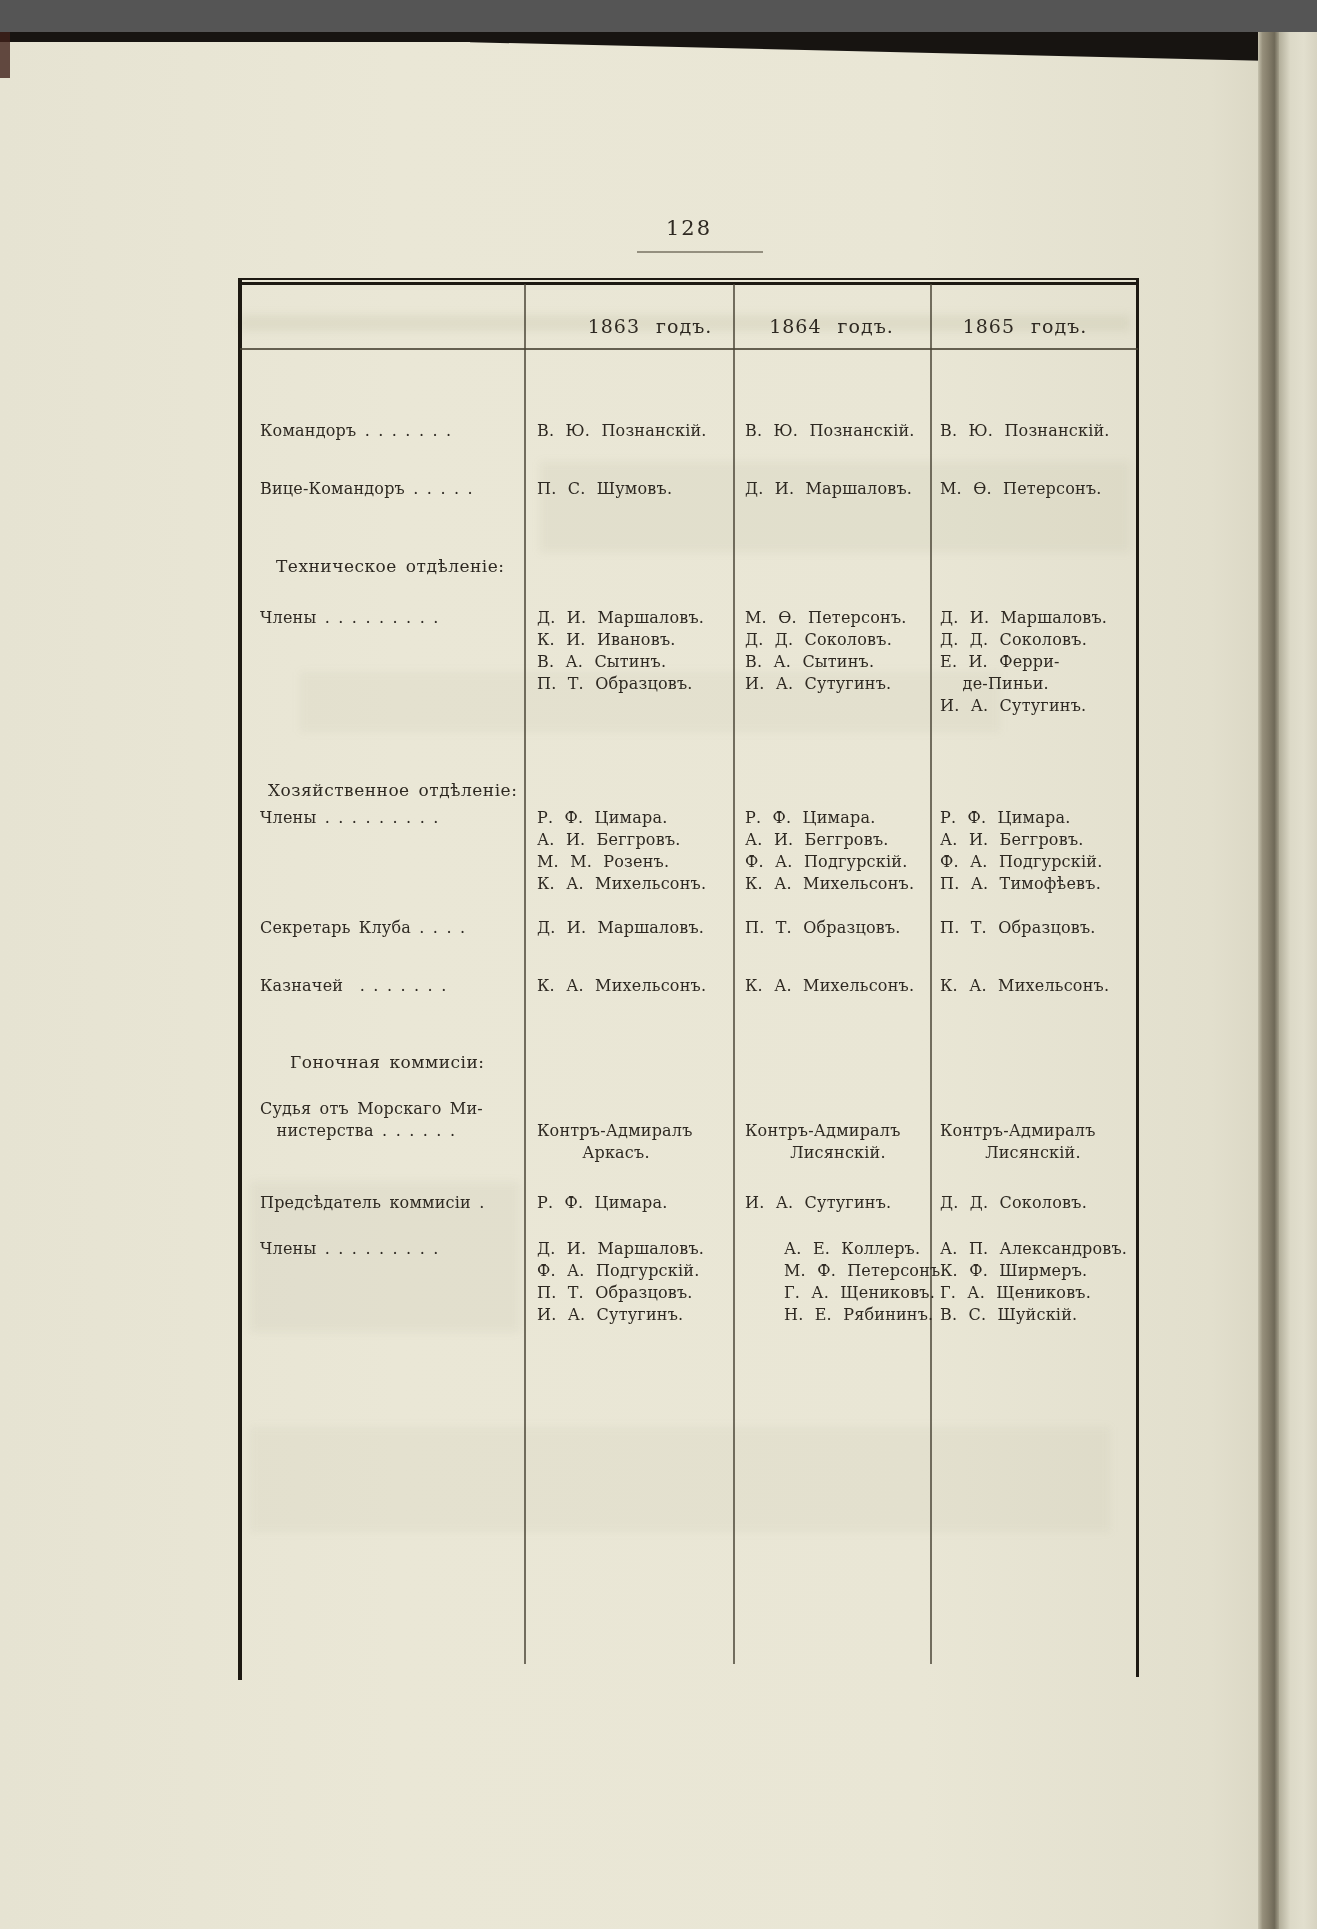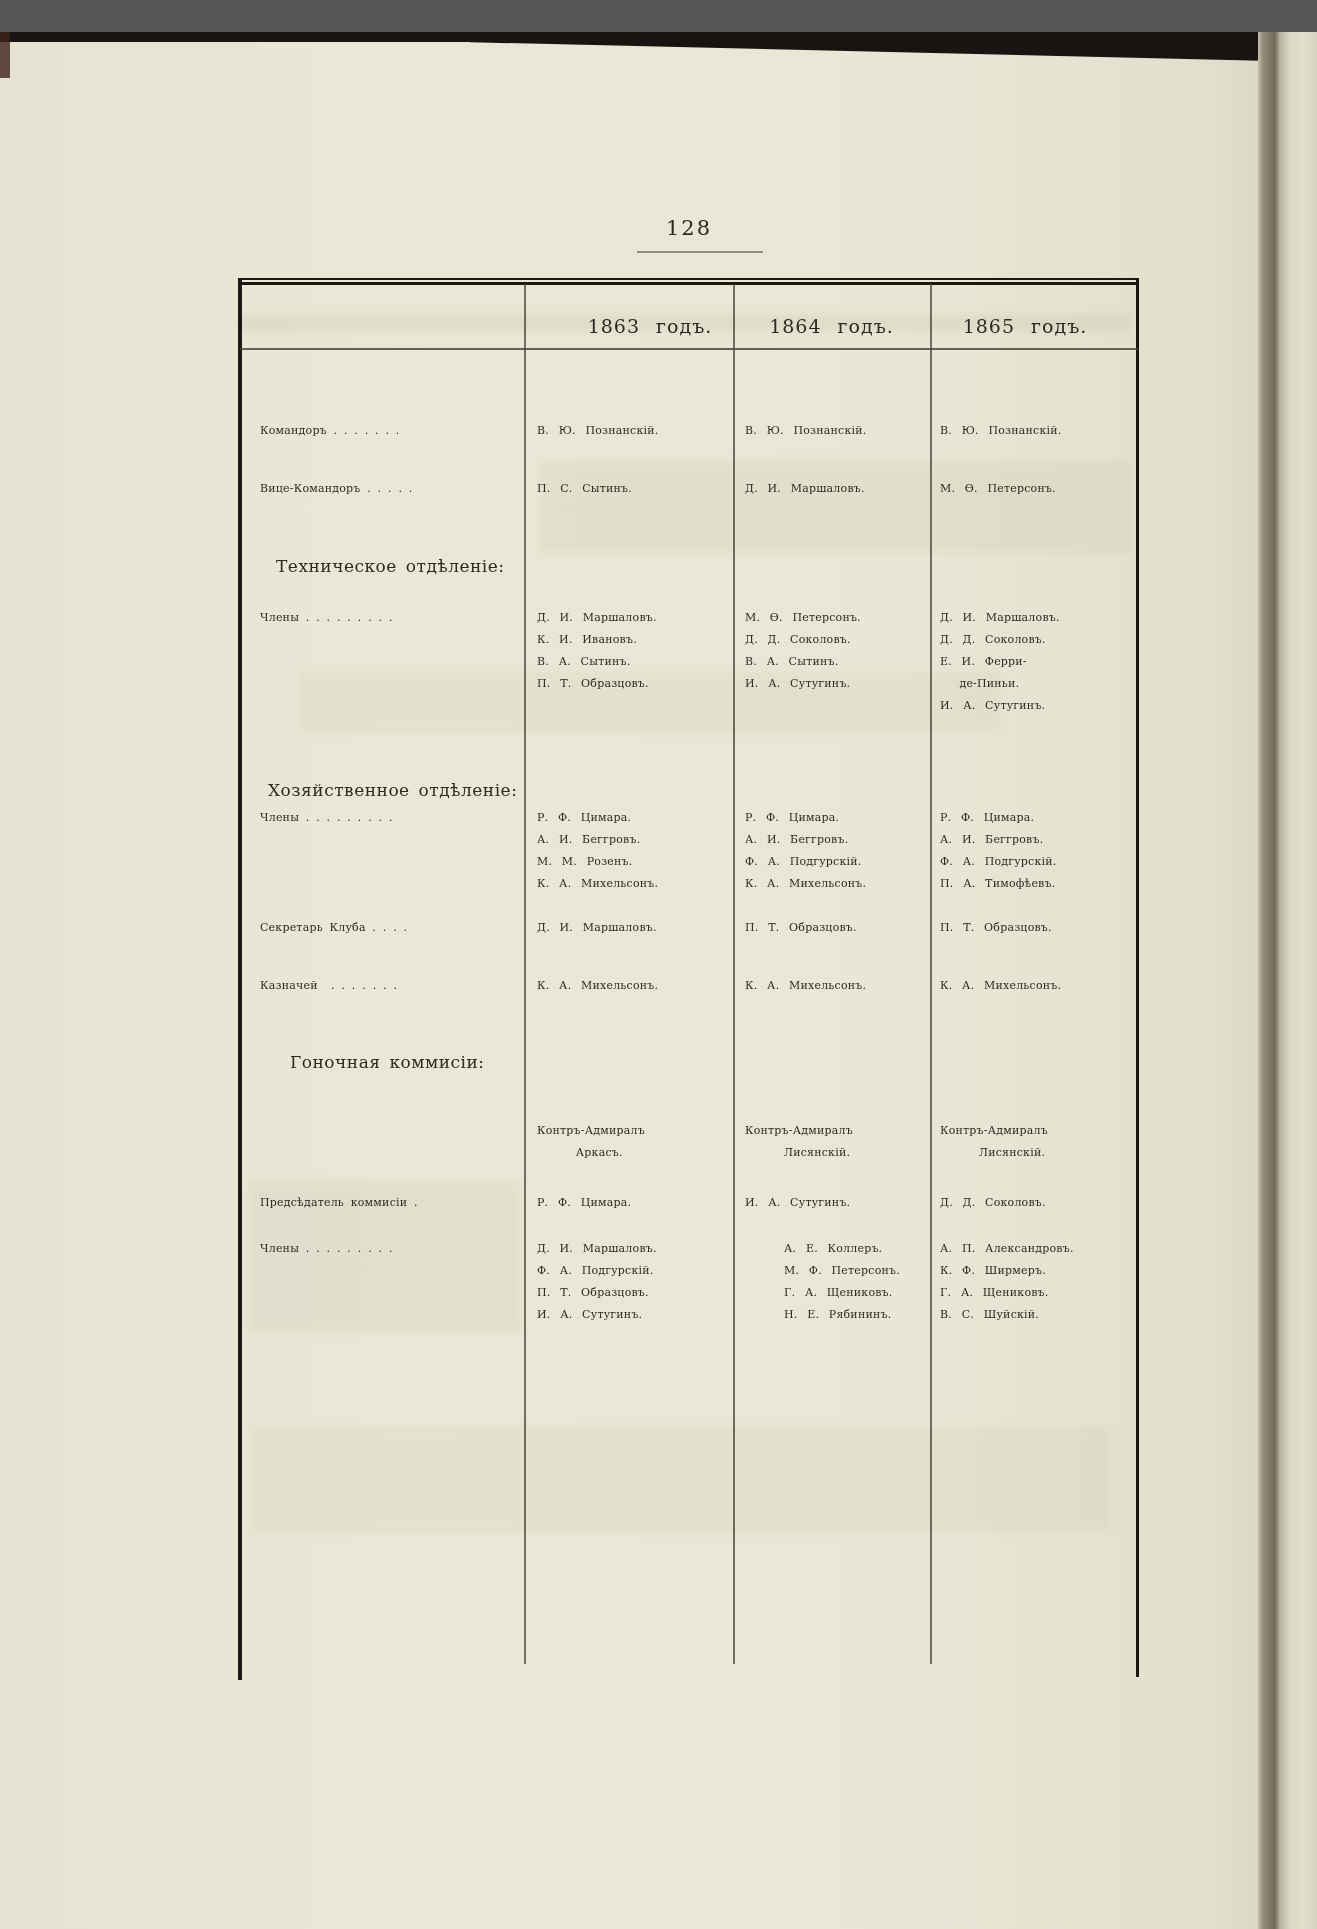--- a/index.html
+++ b/index.html
@@ -32,21 +32,21 @@
   .b-top1{left:238px;top:246px;width:901px;height:2px;}
   .b-top2{left:238px;top:250px;width:901px;height:3px;}
   .b-left{left:238px;top:246px;width:4px;height:1402px;}
   .b-right{left:1136px;top:246px;width:3px;height:1399px;}
   .h-head{left:240px;top:316px;width:898px;height:2px;background:#443e30;opacity:.8;}
   .v-sep{width:2px;top:252px;height:1380px;background:#4a4436;opacity:.75;}
   .v1{left:524px;} .v2{left:733px;} .v3{left:930px;}
   
   .yh{position:absolute;top:283px;text-align:center;font-size:19px;letter-spacing:1px;
     word-spacing:9px;white-space:pre;}
-  .cell{position:absolute;font-size:11px;line-height:22px;white-space:pre-wrap;}
+  .cell{position:absolute;font-size:16px;line-height:22px;white-space:pre-wrap;}
   .lbl{word-spacing:3px;letter-spacing:.2px;width:280px;}
   .names{word-spacing:6px;letter-spacing:.2px;width:205px;}
   .sect{position:absolute;font-size:17px;letter-spacing:.5px;word-spacing:3px;white-space:pre;}
 </style>
 </head>
 <body>
 
 <div class="scan">
 
   <div class="edge-top"></div>
@@ -75,21 +75,21 @@
   <div class="yh" style="left:524px;width:252px">1863 годъ.</div>
   <div class="yh" style="left:733px;width:197px">1864 годъ.</div>
   <div class="yh" style="left:930px;width:190px">1865 годъ.</div>
 
   <div class="cell lbl" style="left:260px;top:388px">Командоръ . . . . . . .</div>
   <div class="cell names" style="left:537px;top:388px">В. Ю. Познанскій.</div>
   <div class="cell names" style="left:745px;top:388px">В. Ю. Познанскій.</div>
   <div class="cell names" style="left:940px;top:388px">В. Ю. Познанскій.</div>
 
   <div class="cell lbl" style="left:260px;top:446px">Вице-Командоръ . . . . .</div>
-  <div class="cell names" style="left:537px;top:446px">П. С. Сытинъ.</div>
+  <div class="cell names" style="left:537px;top:446px">П. С. Шумовъ.</div>
   <div class="cell names" style="left:745px;top:446px">Д. И. Маршаловъ.</div>
   <div class="cell names" style="left:940px;top:446px">М. Ѳ. Петерсонъ.</div>
 
   <div class="sect" style="left:276px;top:524px">Техническое отдѣленіе:</div>
 
   <div class="cell lbl" style="left:260px;top:575px">Члены . . . . . . . . .</div>
   <div class="cell names" style="left:537px;top:575px">Д. И. Маршаловъ.
 К. И. Ивановъ.
 В. А. Сытинъ.
 П. Т. Образцовъ.</div>
@@ -124,20 +124,22 @@
   <div class="cell names" style="left:745px;top:885px">П. Т. Образцовъ.</div>
   <div class="cell names" style="left:940px;top:885px">П. Т. Образцовъ.</div>
 
   <div class="cell lbl" style="left:260px;top:943px">Казначей  . . . . . . .</div>
   <div class="cell names" style="left:537px;top:943px">К. А. Михельсонъ.</div>
   <div class="cell names" style="left:745px;top:943px">К. А. Михельсонъ.</div>
   <div class="cell names" style="left:940px;top:943px">К. А. Михельсонъ.</div>
 
   <div class="sect" style="left:290px;top:1020px">Гоночная коммисіи:</div>
 
+  <div class="cell lbl" style="left:260px;top:1066px">Судья отъ Морскаго Ми-
+  нистерства . . . . . .</div>
   <div class="cell names" style="left:537px;top:1088px">Контръ-Адмиралъ
     Аркасъ.</div>
   <div class="cell names" style="left:745px;top:1088px">Контръ-Адмиралъ
     Лисянскій.</div>
   <div class="cell names" style="left:940px;top:1088px">Контръ-Адмиралъ
     Лисянскій.</div>
 
   <div class="cell lbl" style="left:260px;top:1160px">Предсѣдатель коммисіи .</div>
   <div class="cell names" style="left:537px;top:1160px">Р. Ф. Цимара.</div>
   <div class="cell names" style="left:745px;top:1160px">И. А. Сутугинъ.</div>

